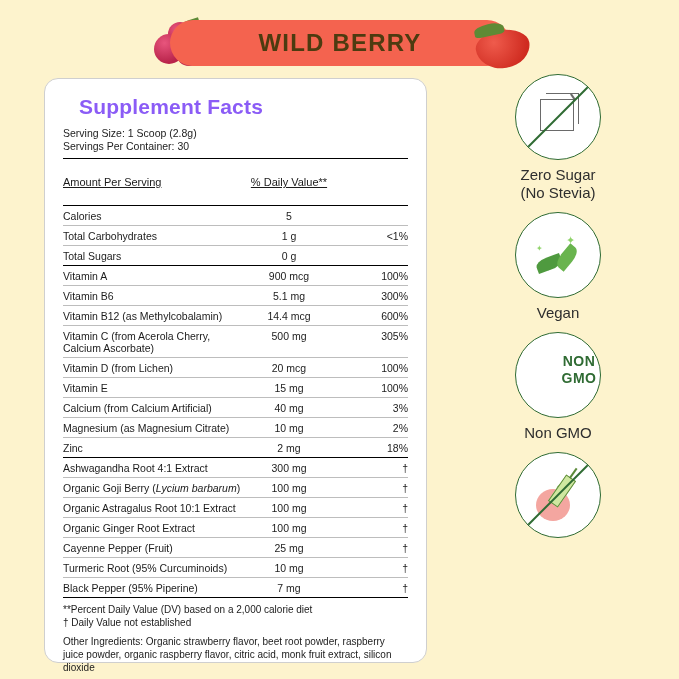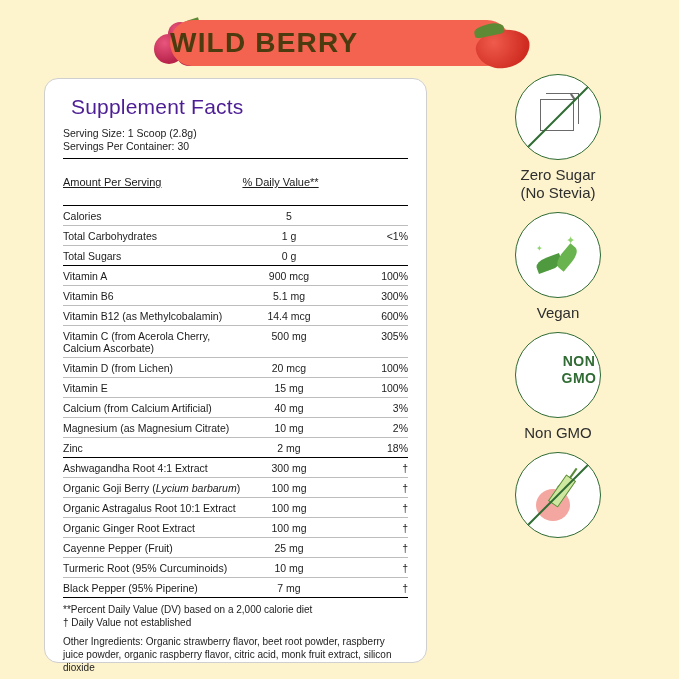--- a/index.html
+++ b/index.html
@@ -32,21 +32,22 @@
     background: #f4634f;
     border-radius: 24px;
   }
   .banner-title {
     position: absolute;
     left: 30px;
     top: 6px;
     width: 340px;
     height: 46px;
     line-height: 46px;
-    font-size: 28px;
+    text-align: center;
+    font-size: 24px;
     font-weight: bold;
     letter-spacing: 1.2px;
     color: #4d3b10;
     font-family: "Liberation Sans", sans-serif;
   }
   
   .berry-left {
     position: absolute;
     left: 10px;
     top: 6px;
@@ -102,24 +103,24 @@
     width: 383px;
     height: 585px;
     background: #ffffff;
     border: 1px solid #cfcfcf;
     border-radius: 14px;
     box-sizing: border-box;
     padding: 14px 18px 10px 18px;
   }
   .sf-title {
     font-size: 21px;
-    font-weight: normal;
-    color: #4c1d95;
+    font-weight: bold;
+    color: #8b5cf6;
     letter-spacing: 0.2px;
-    margin: 2px 0 8px 8px;
+    margin: 2px 0 8px 16px;
   }
   .serving {
     font-size: 10.5px;
     color: #222;
     line-height: 13px;
     margin-bottom: 5px;
   }
   table.facts {
     width: 100%;
     border-collapse: collapse;
@@ -134,21 +135,21 @@
   td.c1 { width: 52%; padding-left: 2px; }
   td.c2 { width: 27%; text-align: center; }
   td.c3 { width: 21%; text-align: right; padding-right: 6px; }
   tr.hdr td {
     border-top: 1.6px solid #000;
     border-bottom: 1.6px solid #000;
     font-size: 11px;
     padding: 17px 0;
     text-decoration: underline;
   }
-  tr.hdr td.c2 { text-align: left; margin-top: 6px; }
+  tr.hdr td.c2 { text-align: center; margin-top: 6px; }
   tr.thickbottom td { border-bottom: 1.6px solid #000; }
   .italic { font-style: italic; }
   .footnotes {
     font-size: 10px;
     color: #1b1b1b;
     line-height: 13px;
     margin-top: 5px;
   }
   .footnotes .other { margin-top: 6px; }
 

